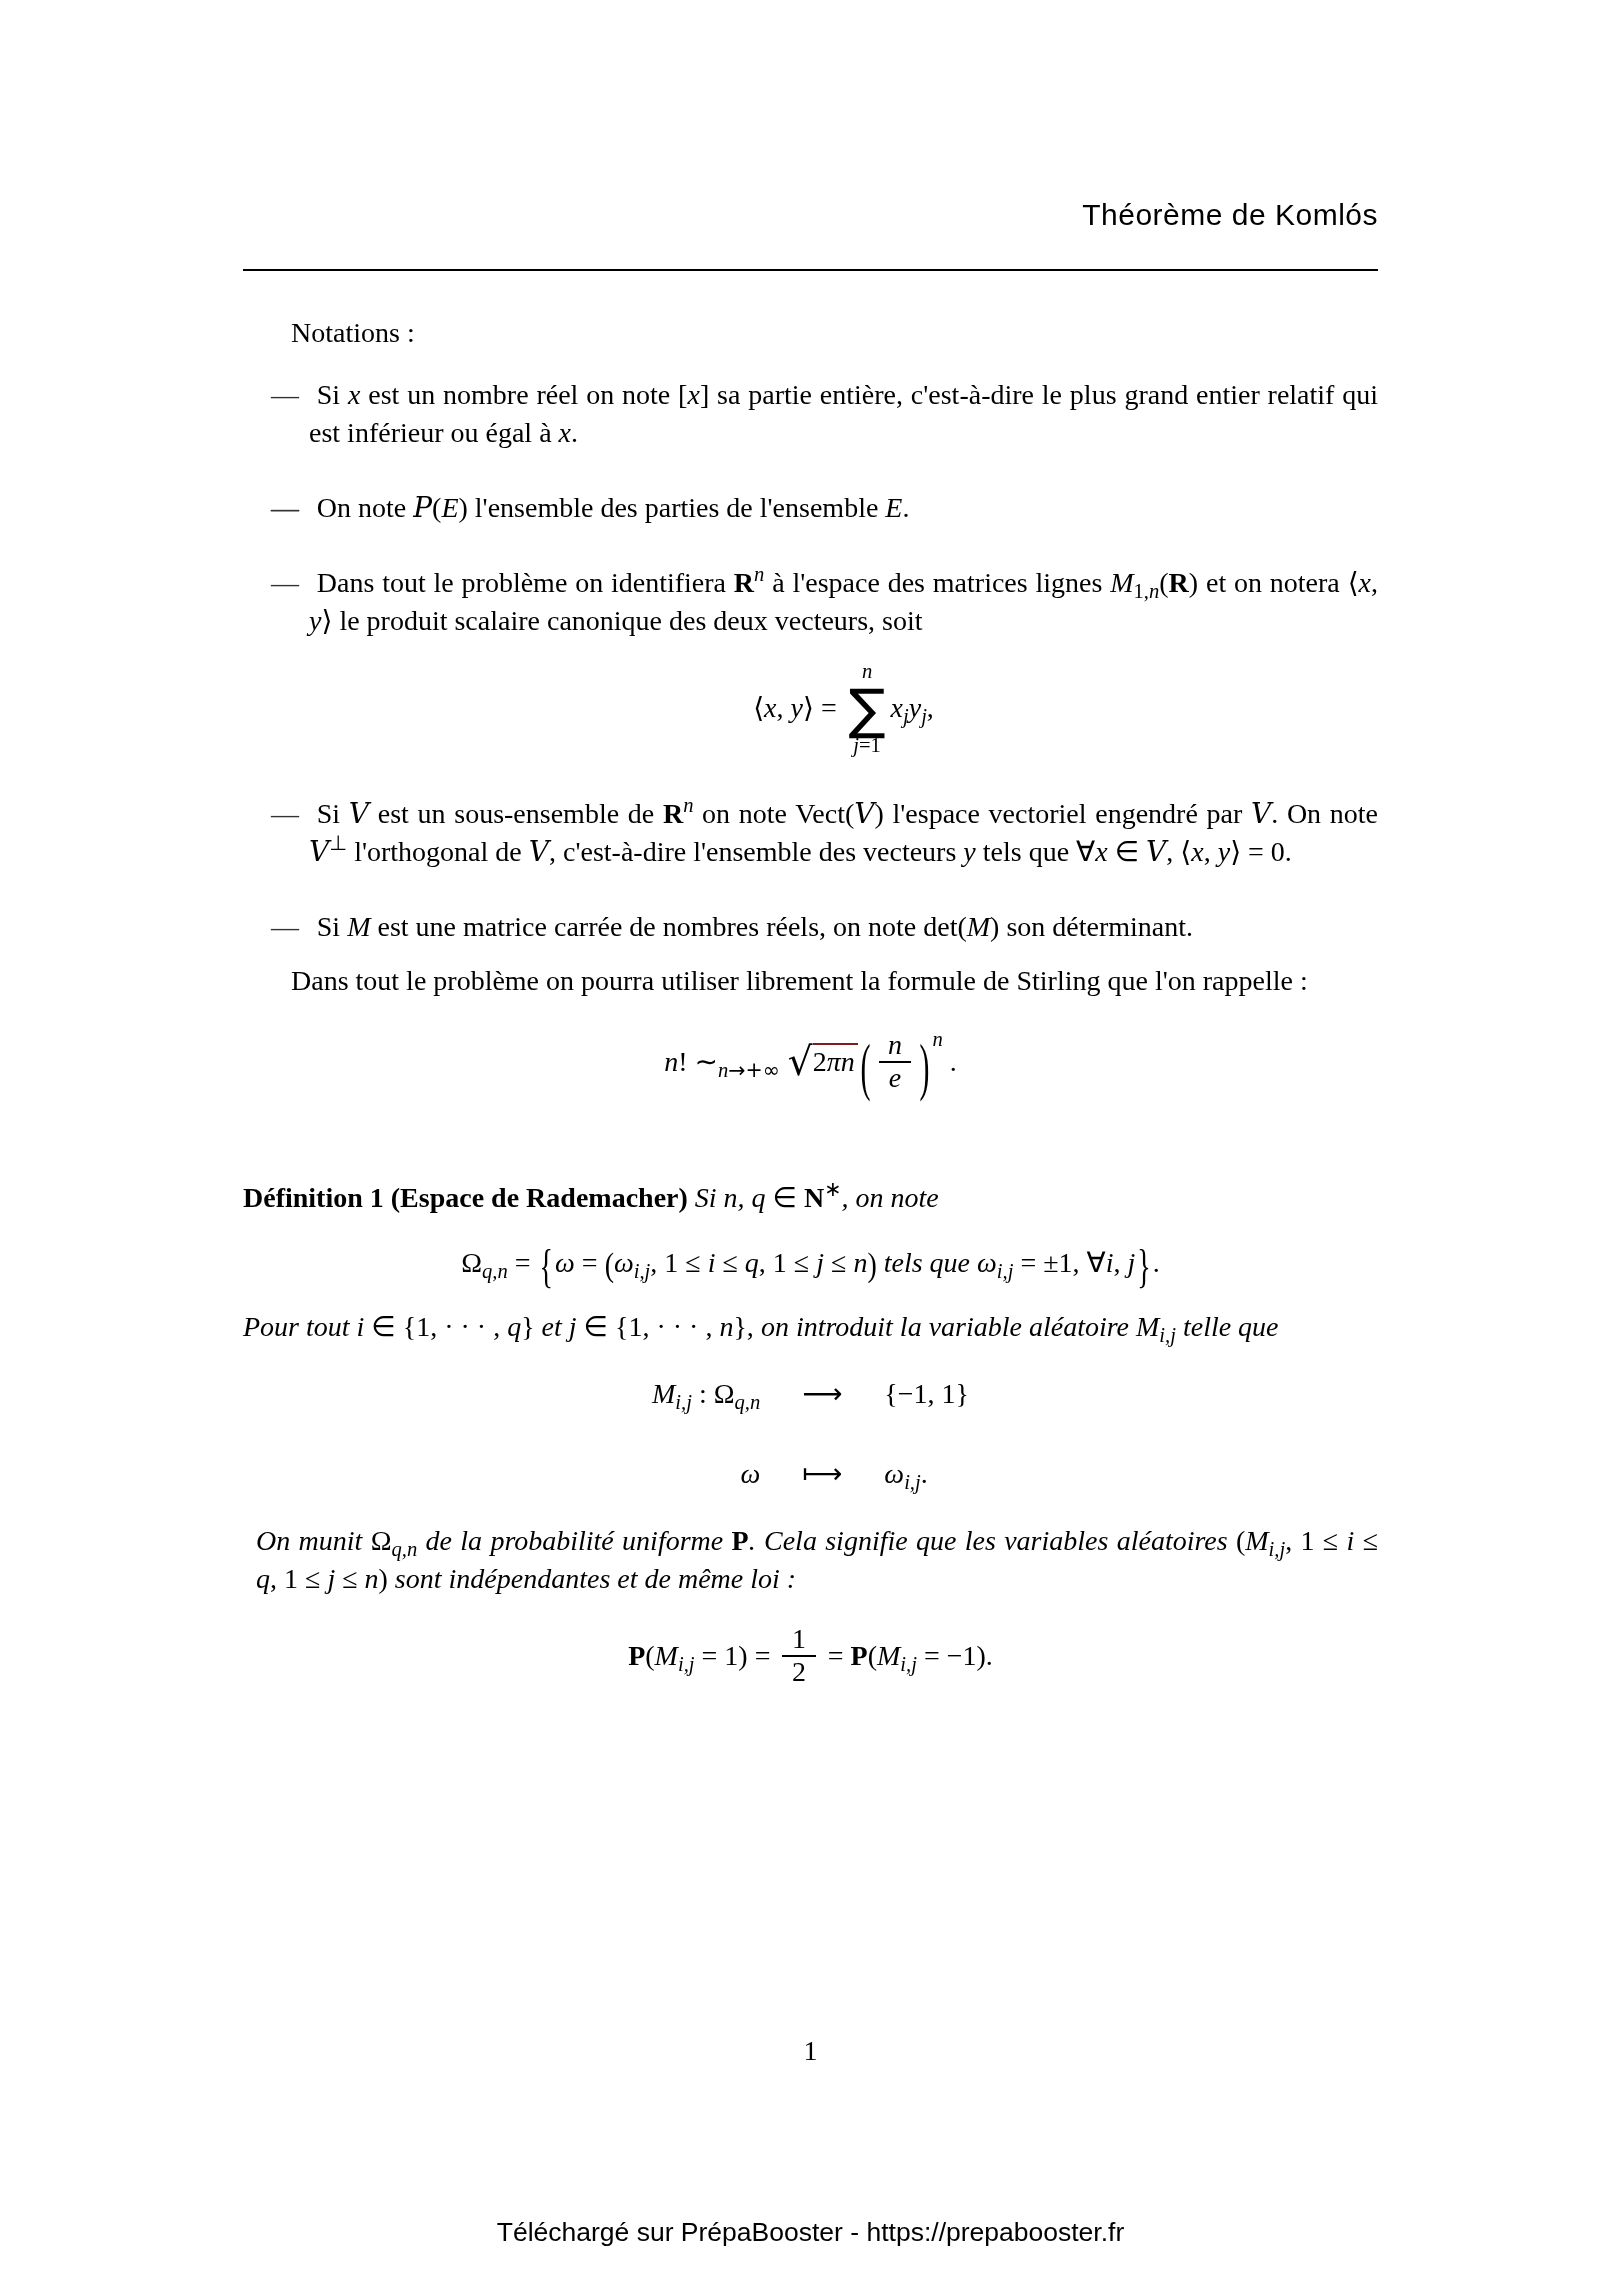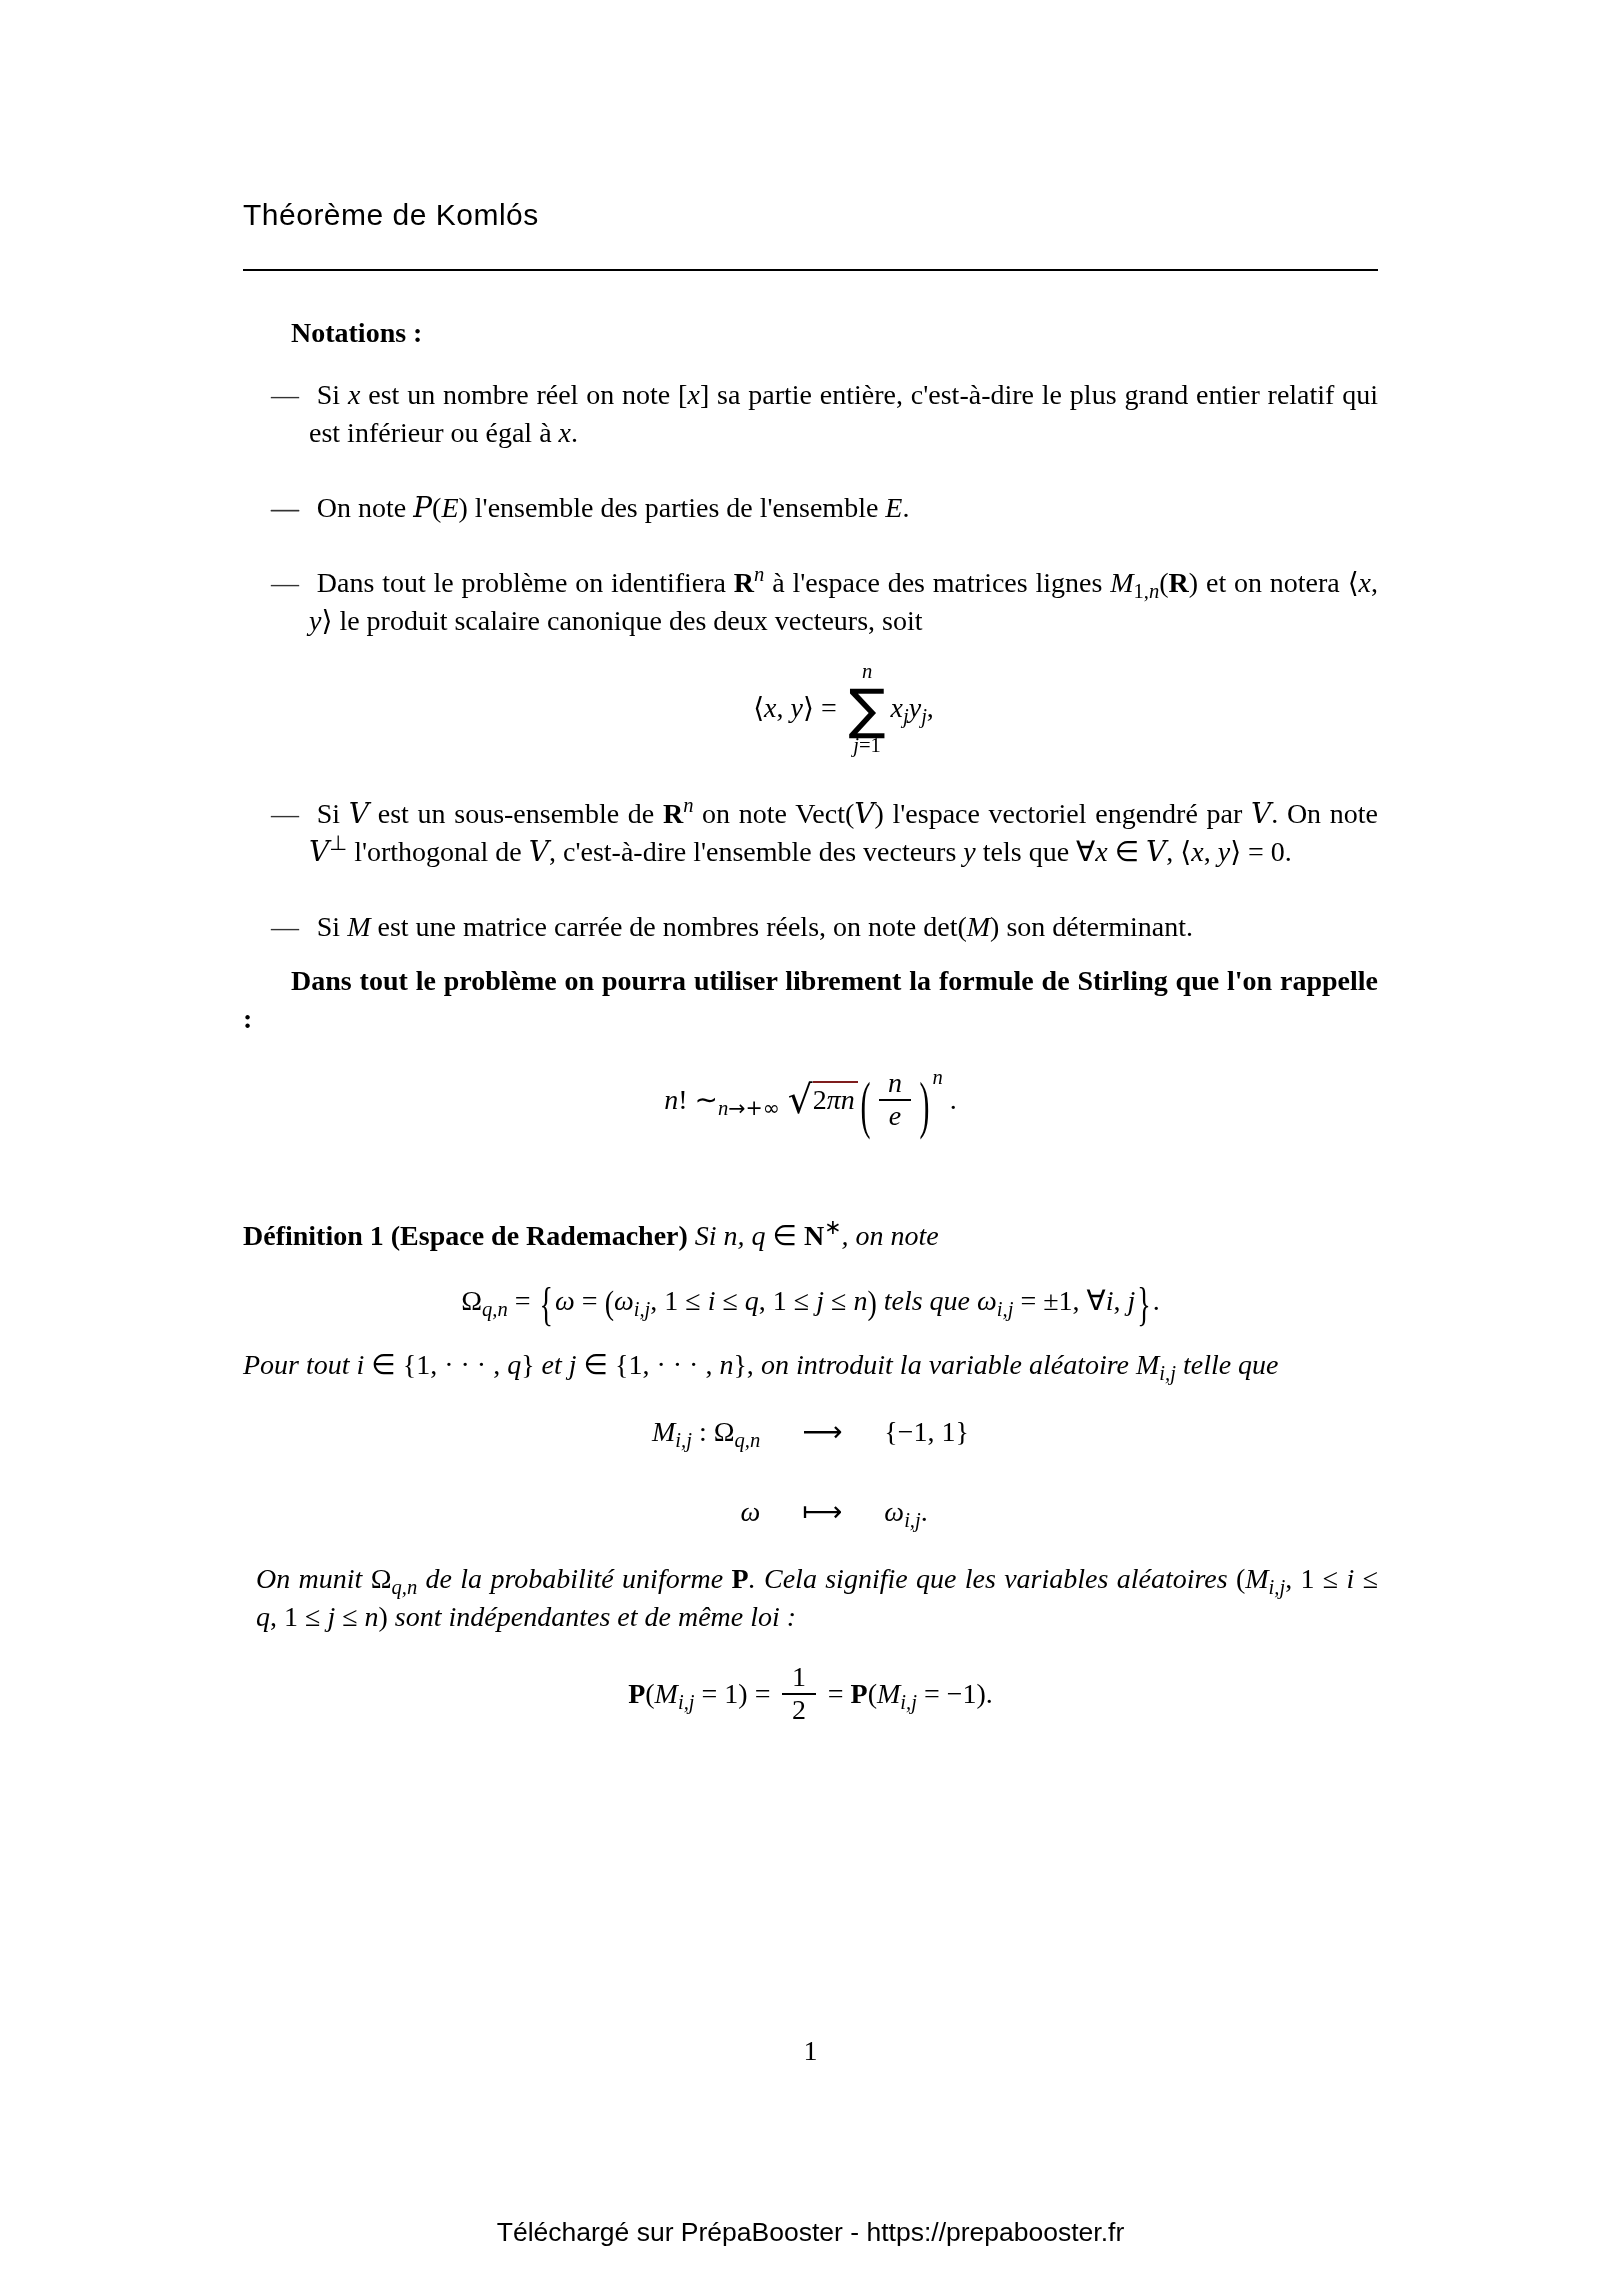--- a/index.html
+++ b/index.html
@@ -6,28 +6,28 @@
   .page{
     position:relative;
     width:1621px;height:2293px;
     background:#ffffff;color:#000;
     font-family:"Liberation Serif",serif;
     font-size:28px;line-height:38px;
     overflow:hidden;
   }
   .content{position:absolute;left:243px;top:0;width:1135px;}
   .doc-title{
-    margin-top:195px;text-align:left;
+    margin-top:195px;text-align:right;
     font-family:"Liberation Sans",sans-serif;
     font-size:30px;line-height:39px;letter-spacing:0.5px;
   }
   .rule{border:none;border-top:2px solid #000;margin:35px 0 0 0;}
   p{margin:0;}
   .par{text-align:justify;}
-  .indent{text-indent:48px;font-weight:bold;}
+  .indent{text-indent:48px;}
   .notations{margin-top:43px;}
   ul.items{list-style:none;margin:23.5px 0 0 0;padding:0;}
   li.item{
     position:relative;padding-left:66px;text-indent:7.8px;
     text-align:justify;margin-top:37px;
   }
   li.item:first-child{margin-top:0;}
   .marker{position:absolute;left:28px;top:0;text-indent:0;color:#333;}
   .after{text-indent:0;text-align:justify;}
   .display{text-align:center;text-indent:0;margin:25.5px 0;}

